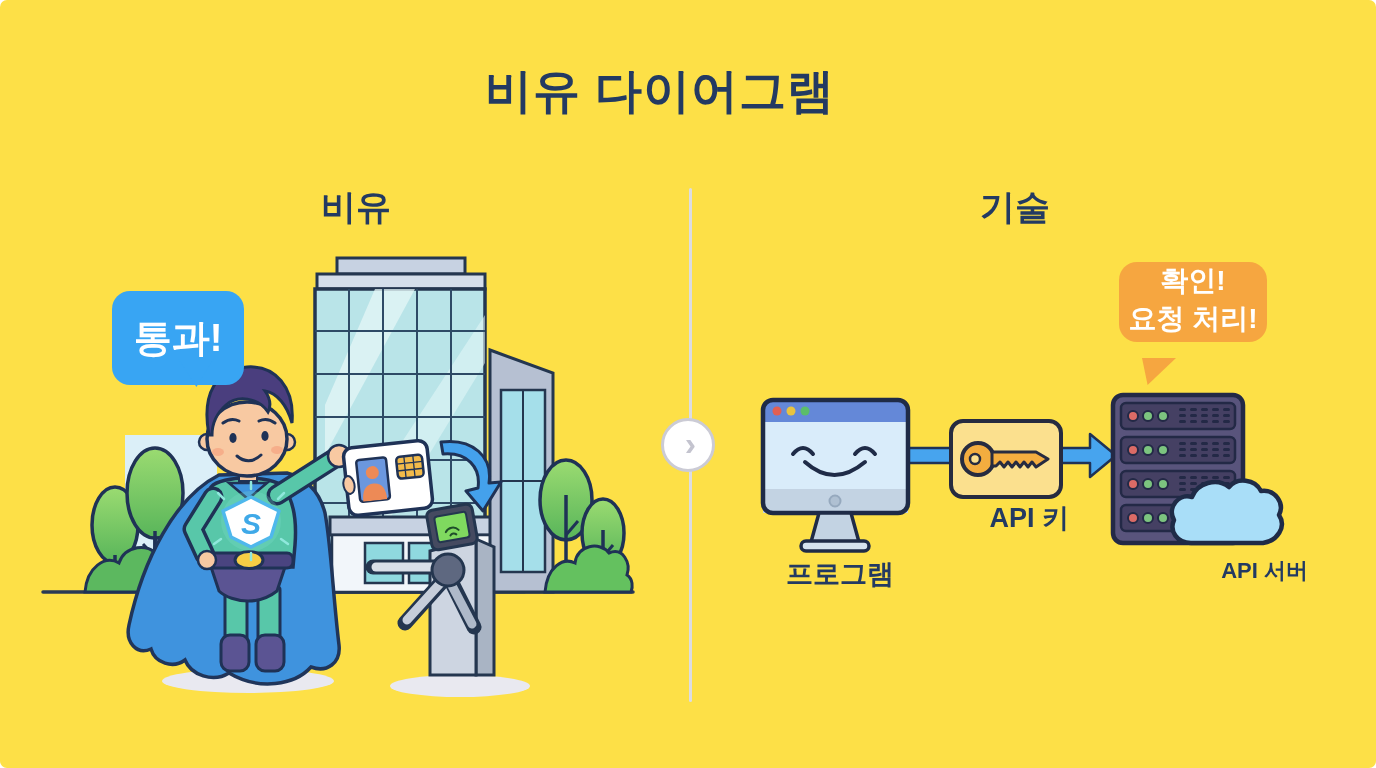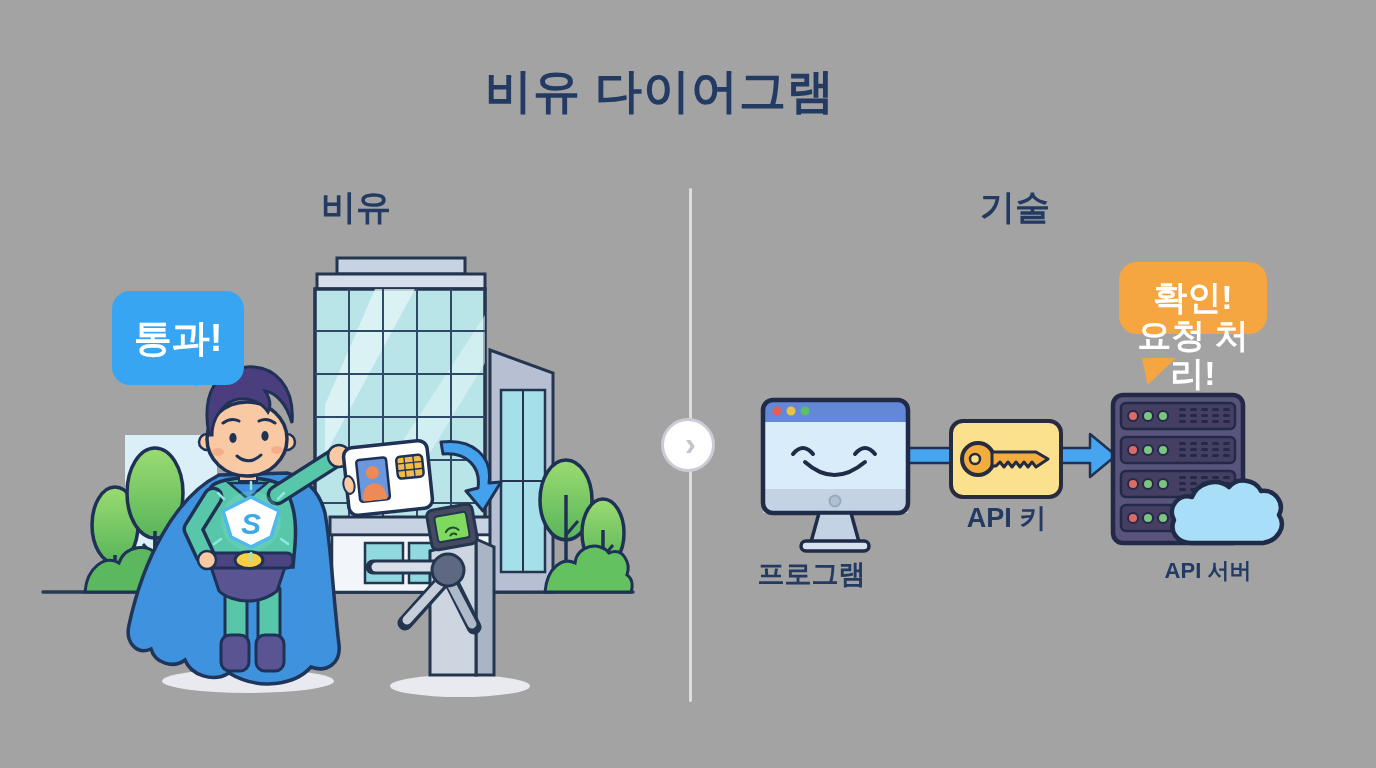--- a/index.html
+++ b/index.html
@@ -1,38 +1,38 @@
 <!DOCTYPE html>
 <html><head>
 <meta charset="utf-8">
 <style>
   html,body{margin:0;padding:0;background:#fff;}
-  .canvas{position:relative;width:1376px;height:768px;background:#a3a3a3;overflow:hidden;
-          font-family:"Liberation Sans", sans-serif;color:#233A62;}
+  .canvas{position:relative;width:1376px;height:768px;background:#fde047;overflow:hidden;
+          font-family:"Liberation Sans", sans-serif;color:#233A62;border-radius:7px;}
   .abs{position:absolute;}
   .title{left:0;top:60px;width:1320px;text-align:center;font-size:47px;font-weight:800;
          letter-spacing:1px;color:#233A62;}
   .col-header{top:184px;width:200px;text-align:center;font-size:35px;font-weight:800;color:#233A62;font-family:Liberation Serif, serif;}
   .col-header.left{left:256px;}
   .col-header.right{left:915px;}
   .divider-line{left:689px;top:188px;width:3px;height:514px;background:#DCDCE2;border-radius:2px;}
   .divider-circle{left:661px;top:418px;width:54px;height:54px;border-radius:50%;
                   background:#ffffff;border:3px solid #CBCBD5;box-sizing:border-box;
                   display:flex;align-items:center;justify-content:center;
                   font-size:34px;font-weight:700;color:#C4C4CF;line-height:1;padding-left:5px;padding-bottom:4px;}
   .bubble{border-radius:18px;color:#ffffff;font-weight:800;text-align:center;}
   .bubble-blue{left:112px;top:268px;width:132px;height:94px;background:#38A5F3;
                font-size:38px;line-height:94px;margin-top:23px;}
   .bubble-blue-tail{left:170px;top:358px;width:44px;height:29px;background:#38A5F3;
                clip-path:polygon(18% 0, 100% 0, 60% 100%);}
-  .bubble-orange{left:1119px;top:262px;width:148px;height:72px;background:#F6A640;
-               font-size:34px;line-height:38px;padding-top:16px;box-sizing:border-box;}
+  .bubble-orange{left:1119px;top:262px;width:148px;height:80px;background:#F6A640;
+               font-size:28px;line-height:38px;padding-top:0;box-sizing:border-box;}
   .bubble-orange-tail{left:1138px;top:358px;width:40px;height:27px;background:#F6A640;
                clip-path:polygon(10% 0, 95% 0, 24% 100%);}
-  .node-label{text-align:center;font-weight:800;color:#233A62;}
+  .node-label{text-align:right;font-weight:800;color:#233A62;}
   .label-program{left:729px;top:556px;width:165px;font-size:27px;}
   .label-key{left:944px;top:500px;width:125px;font-size:27px;}
   .label-server{left:1108px;top:556px;width:200px;font-size:22px;}
 </style>
 </head>
 <body>
 
 <div class="canvas">
 
   <div class="abs title">비유 다이어그램</div>

